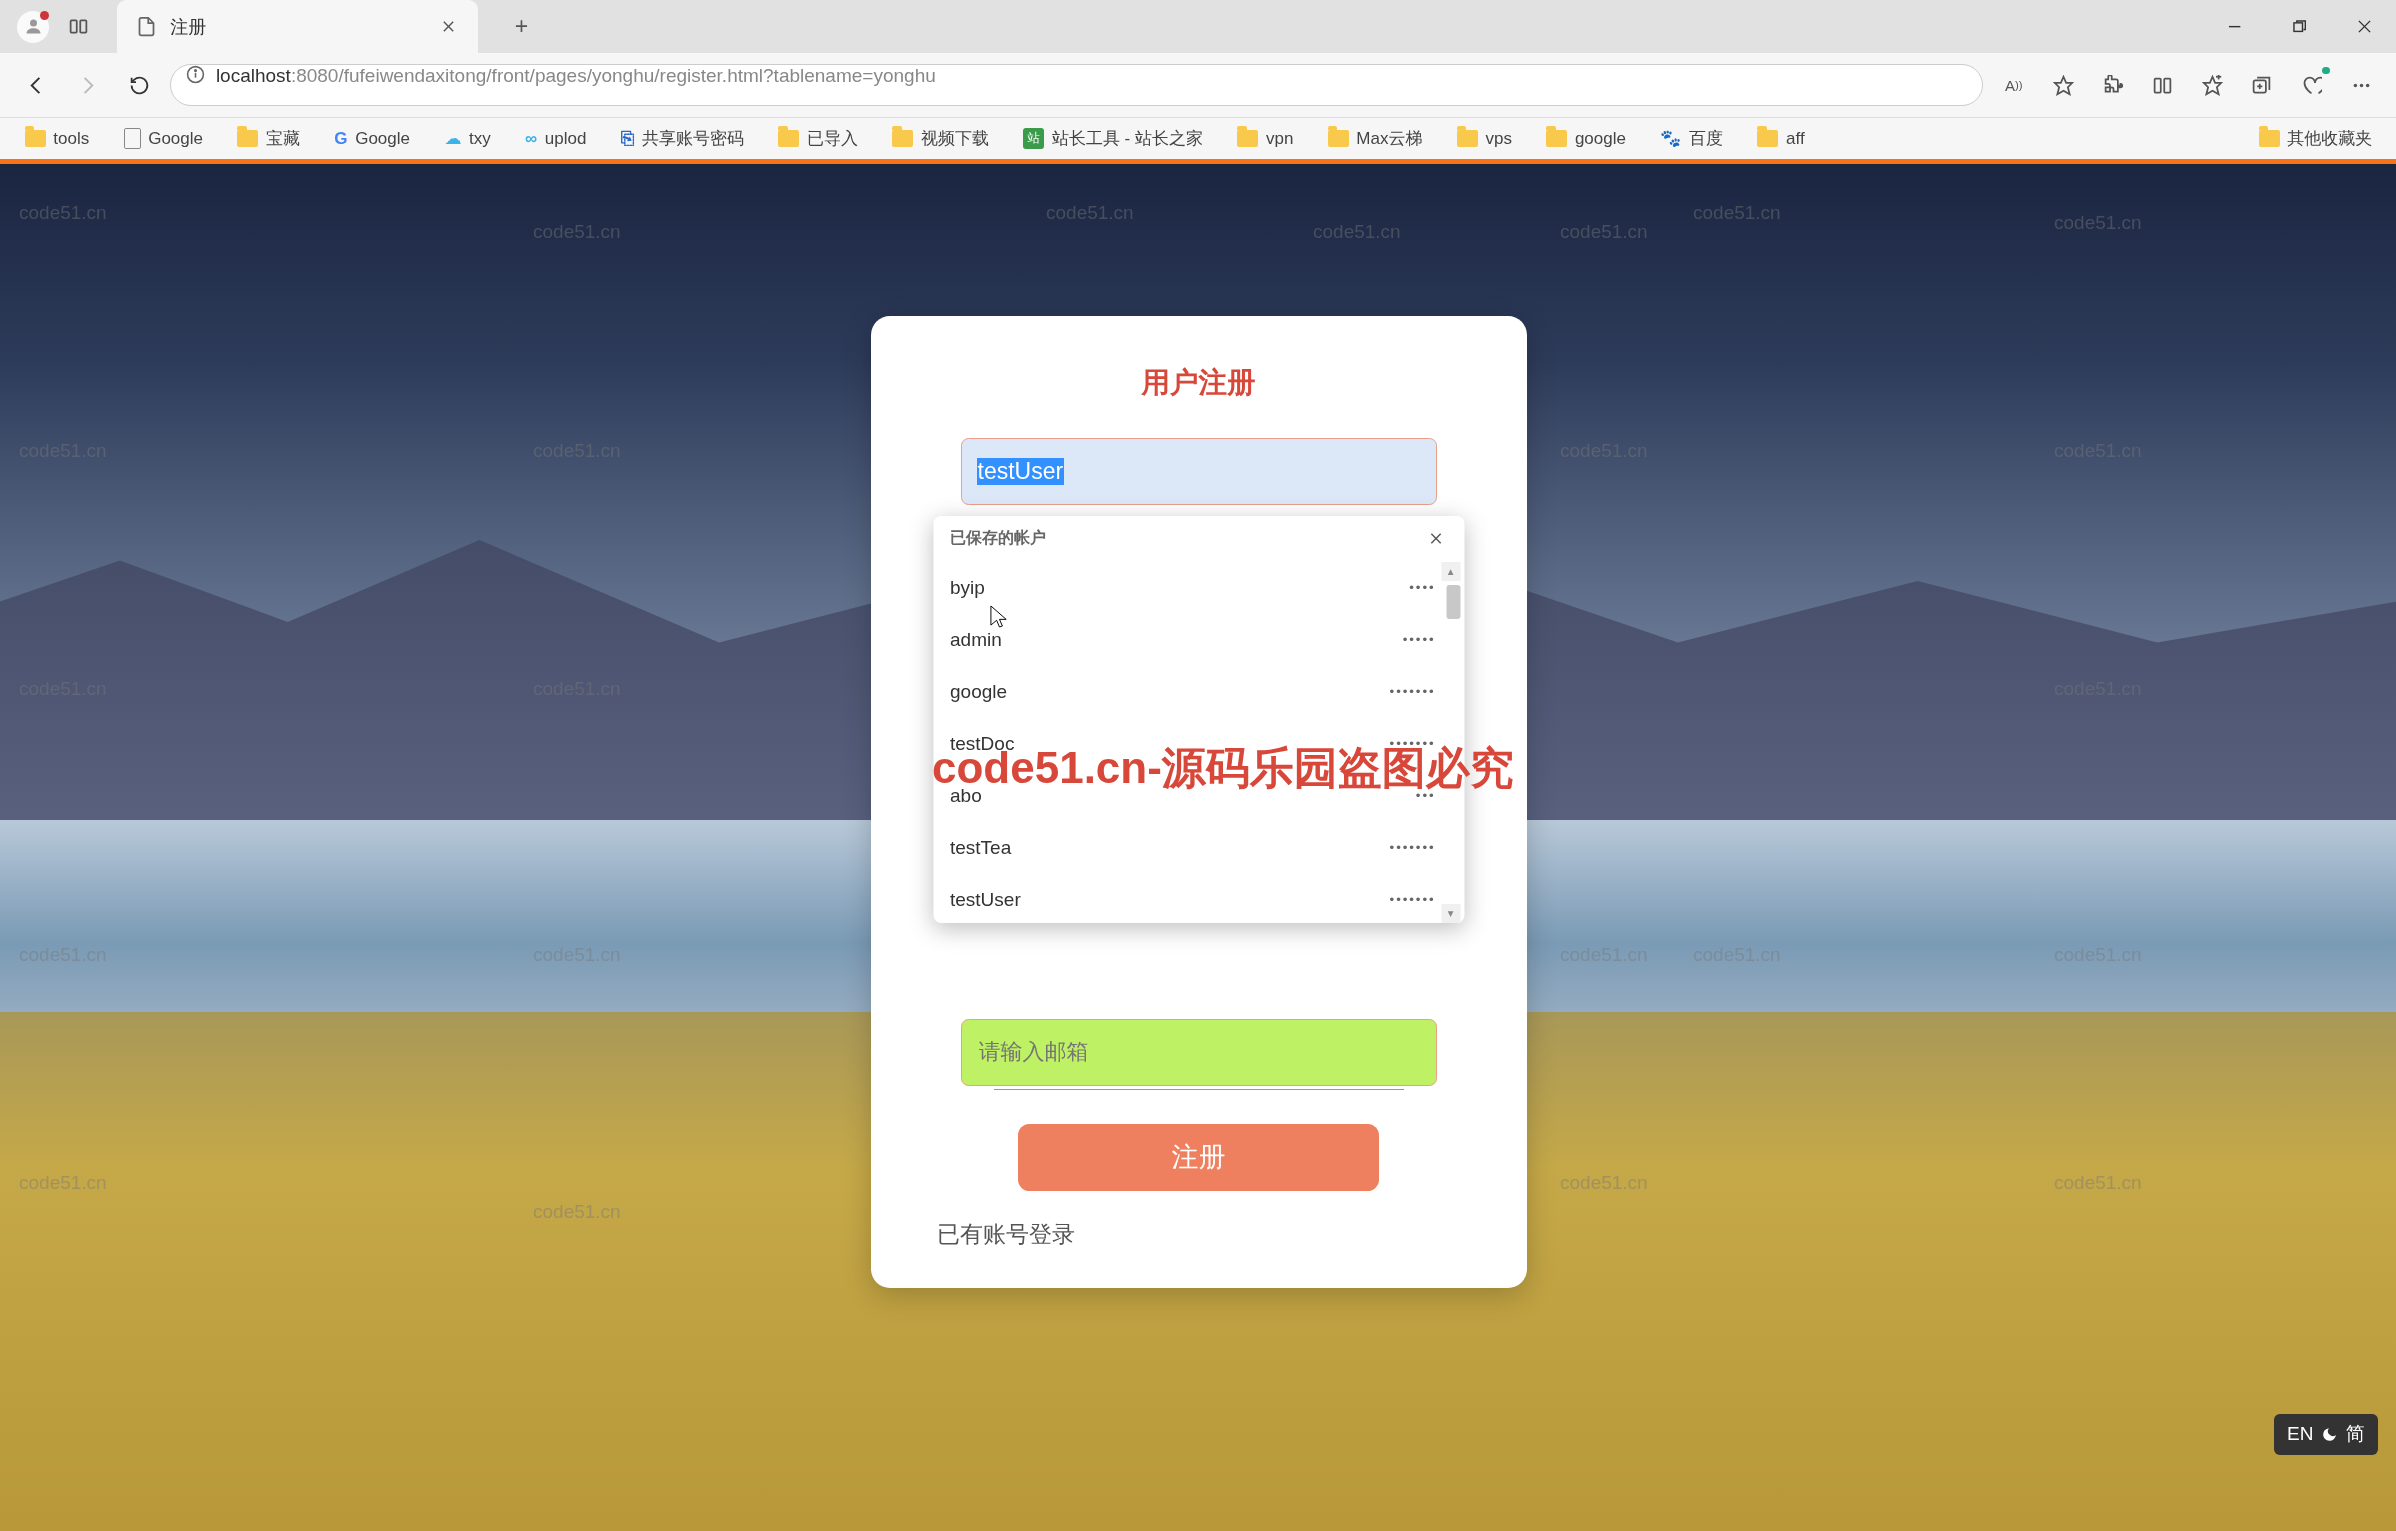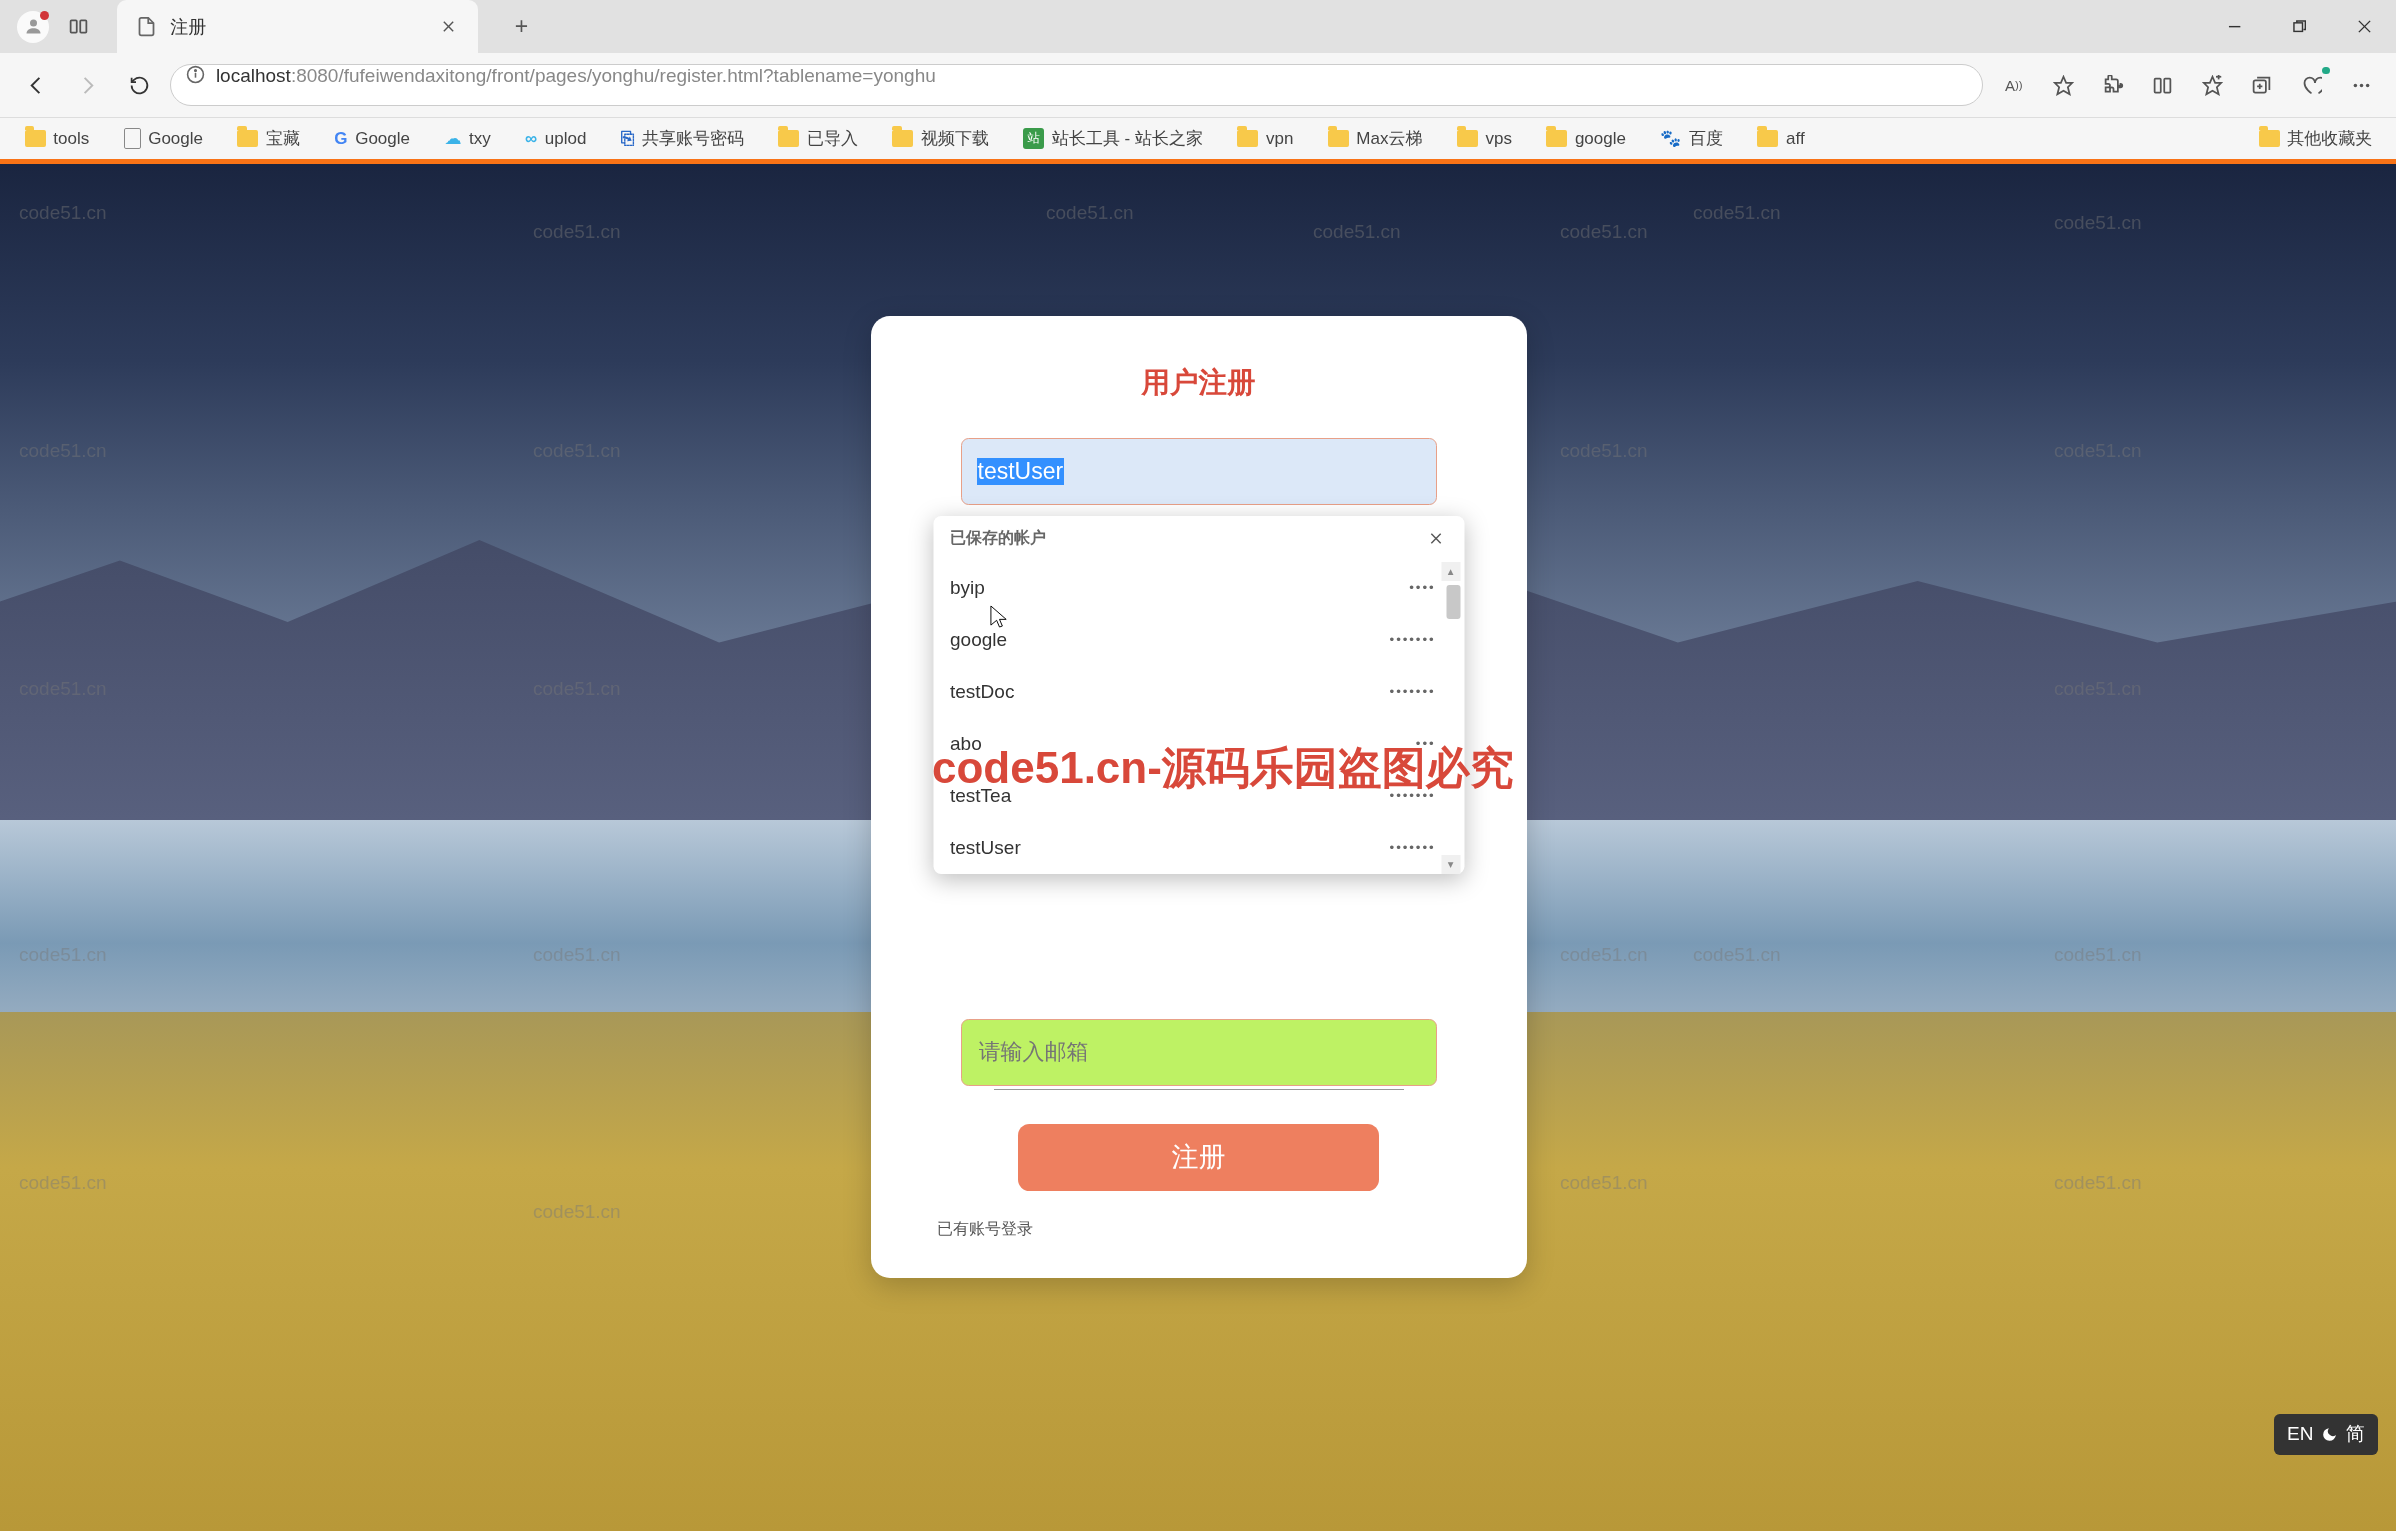--- a/index.html
+++ b/index.html
@@ -53,21 +53,21 @@
     .register-card { position: absolute; left: 50%; top: 152px; transform: translateX(-50%); width: 656px; background: #fff; border-radius: 19px; padding: 48px 57px 38px; box-shadow: 0 7.6px 28.5px rgba(0,0,0,0.2); }
     .register-title { text-align: center; font-size: 28.5px; font-weight: bold; color: #d8483a; margin-bottom: 36px; }
     .form-input-wrap { position: relative; width: 476px; margin: 0 auto 28.5px; height: 67px; border: 1.9px solid #e8a088; border-radius: 7.6px; background: #dce8f8; padding: 0 15px; display: flex; align-items: center; }
     .form-input-wrap .seltext { font-size: 23px; background: #3390ff; color: #fff; padding: 0px 1px; }
     .input-underline { border-bottom: 1px solid #999; position: absolute; left: 33px; right: 33px; bottom: -4.8px; }
     
     .email-row { position: relative; width: 476px; margin: 0 auto; }
     .email-input { width: 100%; height: 67px; border: 1.9px solid #e8a088; border-radius: 7.6px; background: #bef264; padding: 0 17px; font-size: 22px; color: #333; }
     
     .register-btn { display: block; width: 361px; height: 67px; margin: 38px auto 28.5px; background: #ee7f5f; color: #fff; font-size: 27px; border: none; border-radius: 11.4px; cursor: pointer; }
-    .login-link { font-size: 16px; color: #555; padding-left: 9.5px; font-family: Liberation Mono, monospace; }
+    .login-link { font-size: 23px; color: #555; padding-left: 9.5px; font-family: Liberation Mono, monospace; }
     
     
     .autofill { position: absolute; left: 50%; top: 352px; transform: translateX(-50%); width: 531px; background: #fff; border-radius: 7.6px; box-shadow: 0 5.7px 23px rgba(0,0,0,0.25); z-index: 50; }
     .af-header { display: flex; align-items: center; justify-content: space-between; padding: 11.4px 17px; font-size: 16px; color: #666; font-weight: bold; }
     .af-close { width: 23px; height: 23px; display: flex; align-items: center; justify-content: center; cursor: pointer; font-size: 19px; }
     .af-list { position: relative; max-height: 361px; }
     .af-scroll-up, .af-scroll-down { position: absolute; right: 3.8px; width: 19px; height: 19px; display: flex; align-items: center; justify-content: center; font-size: 11.4px; color: #888; background: #f0f0f0; }
     .af-scroll-up { top: 0; }
     .af-scroll-down { bottom: 0; }
     .af-scrollthumb { position: absolute; right: 3.8px; top: 23px; width: 13.3px; height: 34px; background: #c8c8c8; border-radius: 2.9px; }
@@ -355,20 +355,24 @@
     </div>
     <div class="af-list" id="af-list">
       <div class="af-scroll-up">▴</div>
       <div class="af-scrollthumb"></div>
       <div class="af-scroll-down">▾</div>
     <div class="af-item">
           <span>byip</span>
           <span class="pw">••••</span>
         </div>
         <div class="af-item">
+          <span>admin</span>
+          <span class="pw">•••••</span>
+        </div>
+        <div class="af-item">
           <span>google</span>
           <span class="pw">•••••••</span>
         </div>
         <div class="af-item">
           <span>testDoc</span>
           <span class="pw">•••••••</span>
         </div>
         <div class="af-item">
           <span>abo</span>
           <span class="pw">•••</span>

